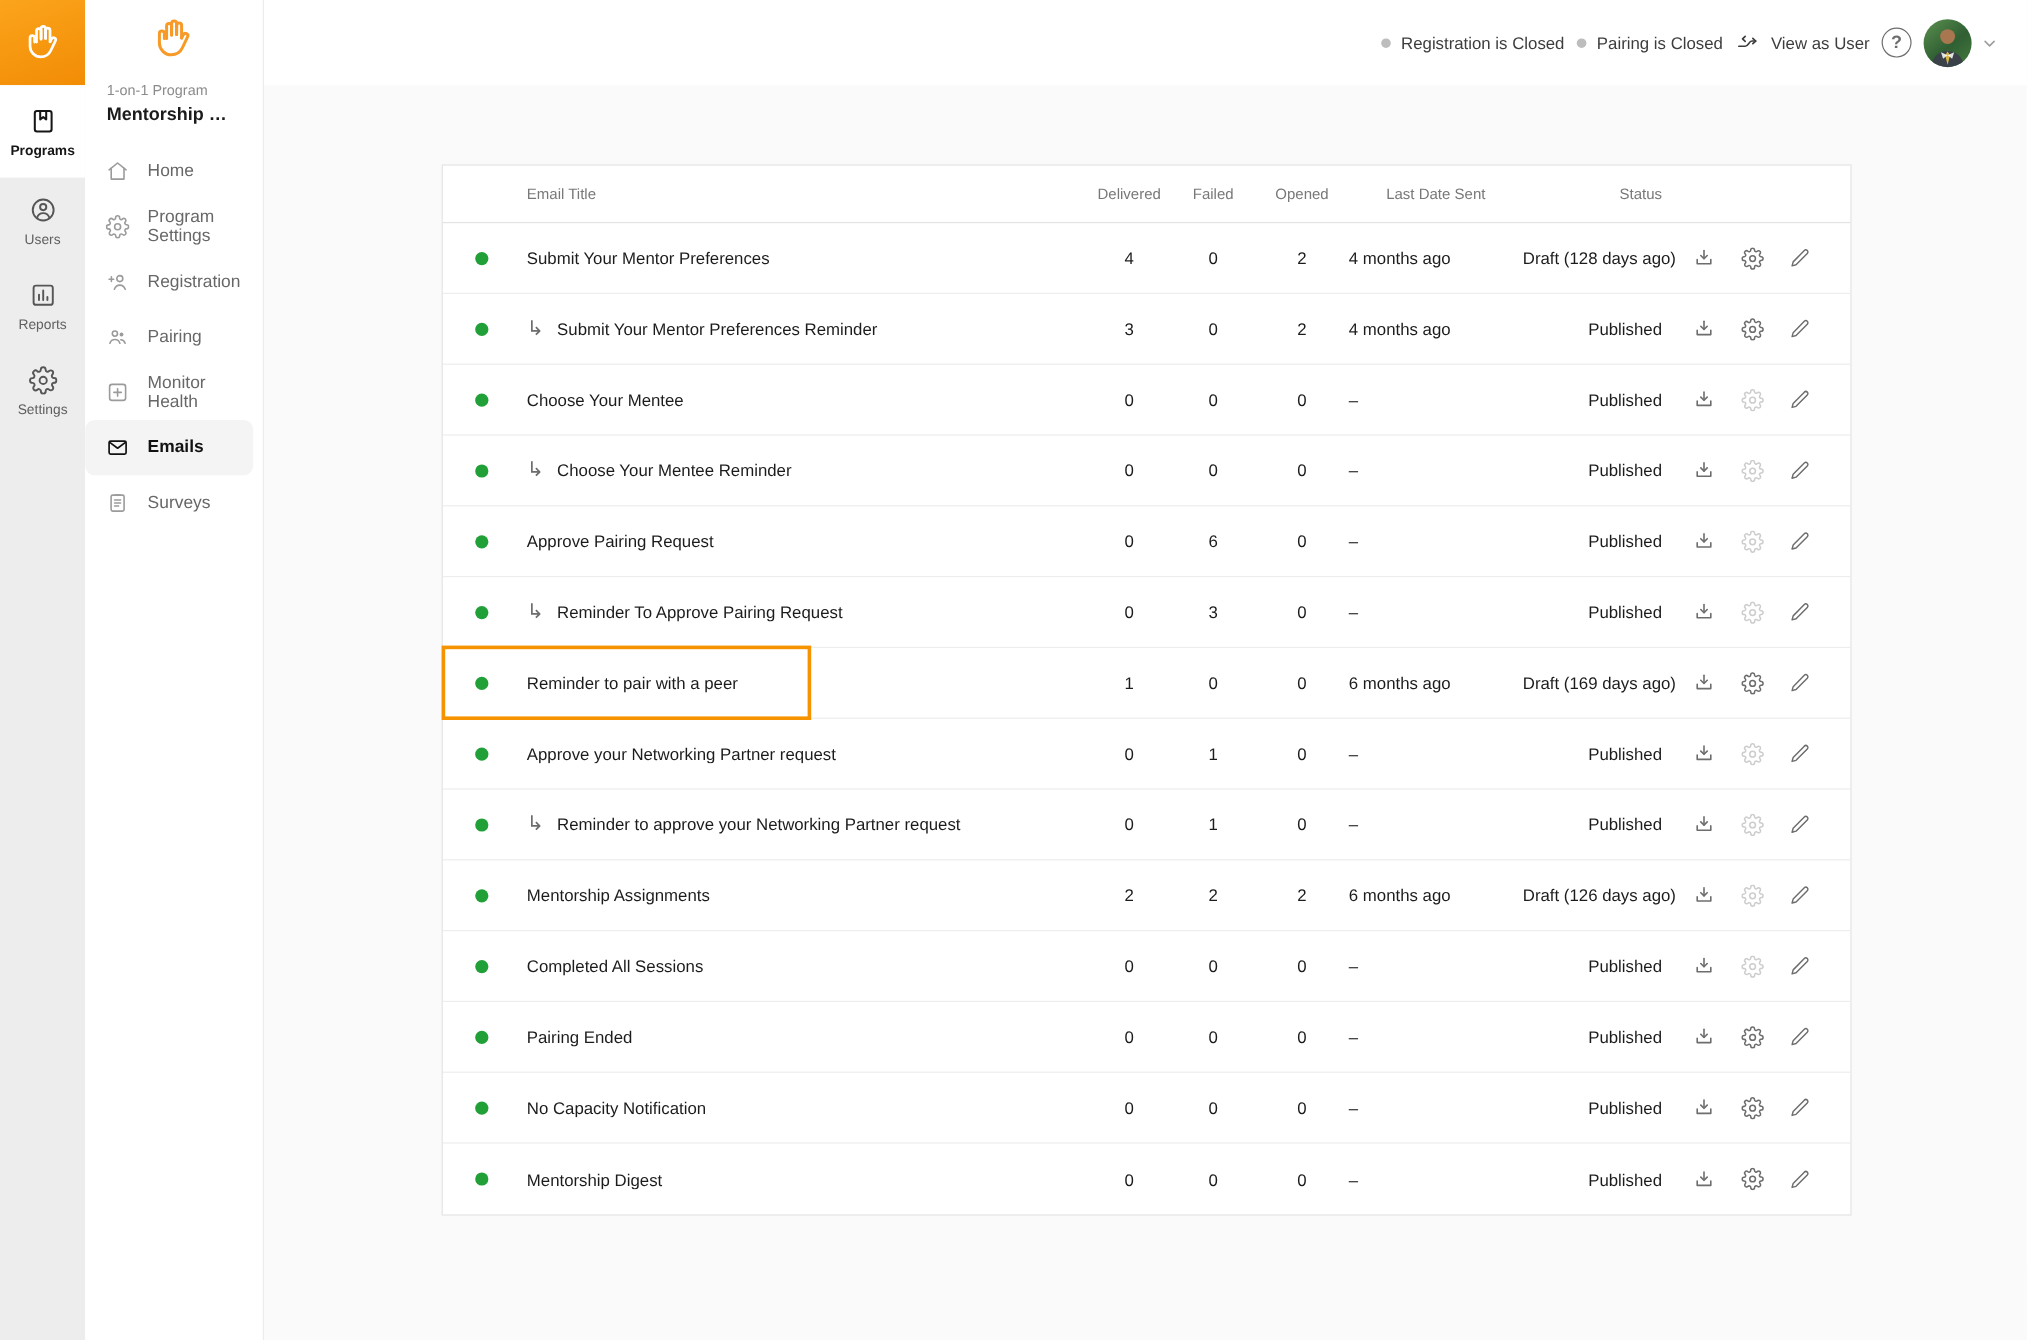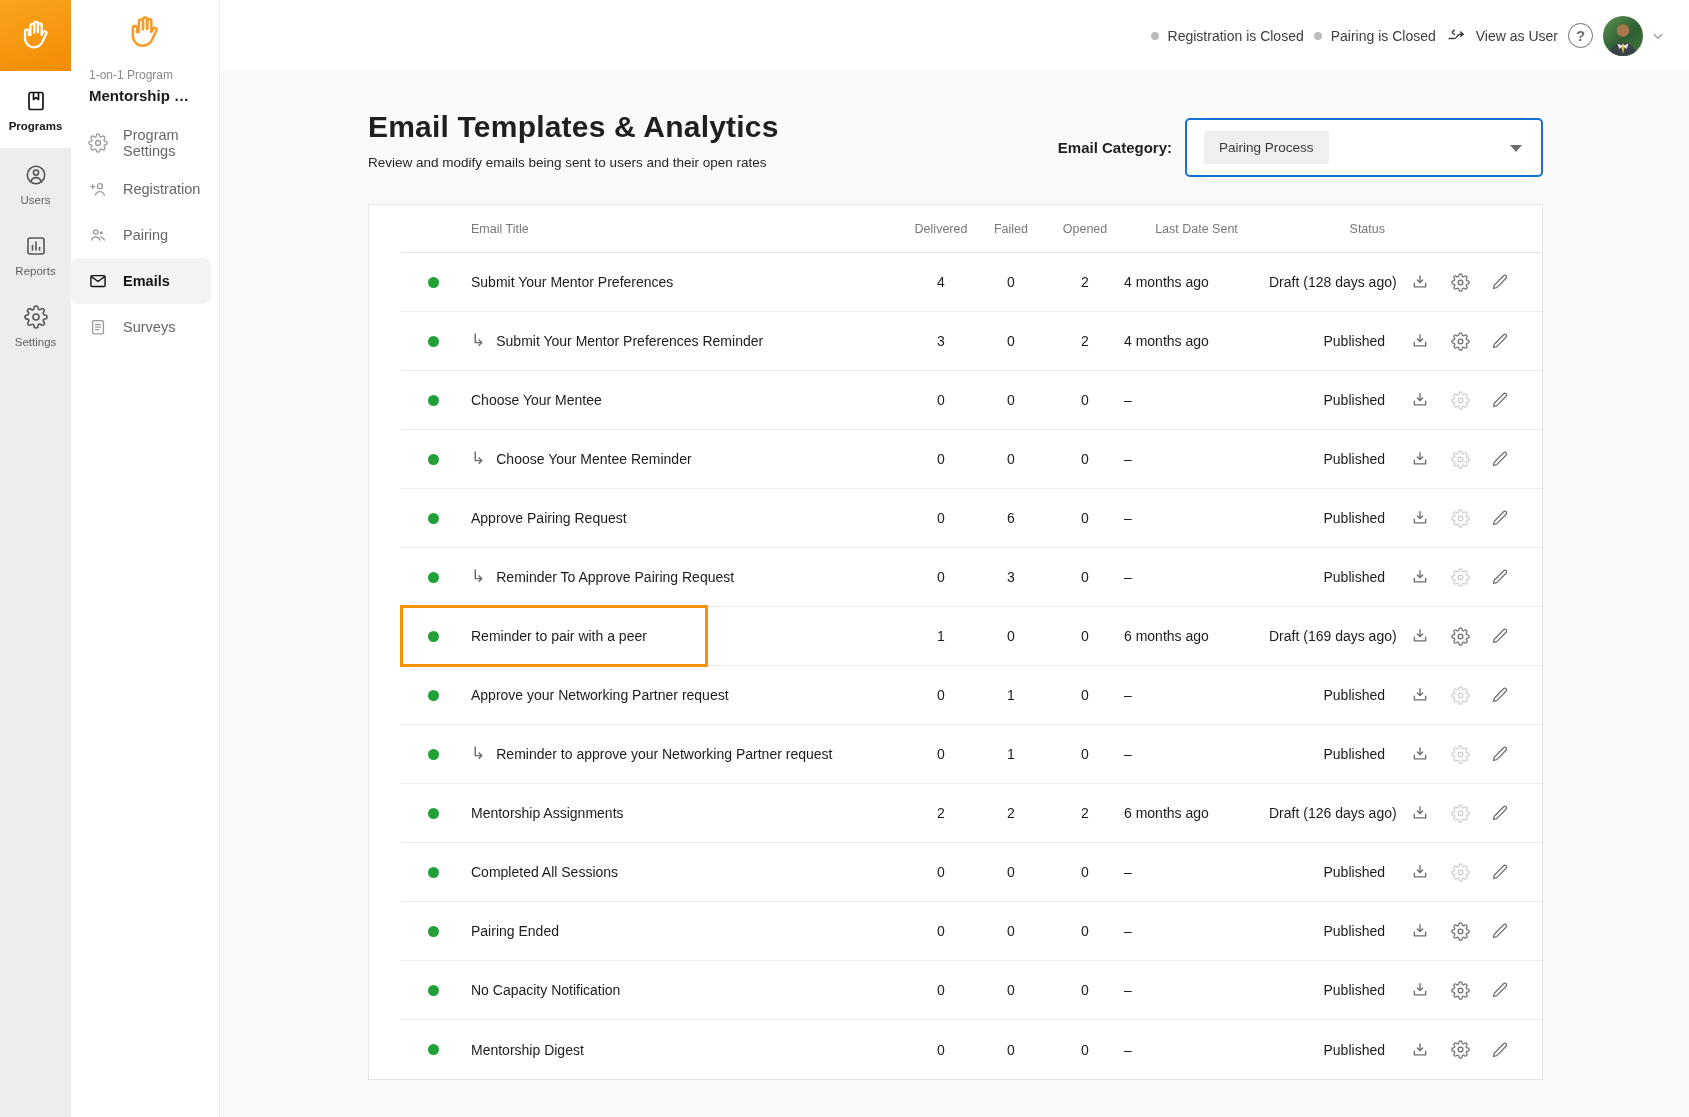--- a/index.html
+++ b/index.html
@@ -81,21 +81,21 @@
     position:relative; cursor:pointer;
   }
   .select-chip { background:#efefef; border-radius:3px; padding:9px 15px; font-size:13.5px; color:#3a3a3a; }
   .select-caret {
     position:absolute; right:19px; top:50%; margin-top:-3px;
     width:0; height:0; border-left:6px solid transparent; border-right:6px solid transparent;
     border-top:7px solid #6d6d6d;
   }
 
   
-  .table { margin-top:27px; background:#fff; border:1px solid #e3e3e3;padding-left:32px; }
+  .table { margin-top:27px; background:#fff; border:1px solid #e3e3e3; }
   .tgrid { display:grid; grid-template-columns:64px 1fr 70px 70px 78px 145px 132px 141px; align-items:center; }
   .thead { height:48px; border-bottom:1px solid #e3e3e3; color:#787878; font-size:12.5px; }
   .th-title { padding-left:6px; }
   .th-num { text-align:center; }
   .th-status { text-align:right; padding-right:16px; }
   .row { height:59px; border-bottom:1px solid #ededed; position:relative; font-size:14px; color:#1c1c1c; }
   .row:last-child { border-bottom:none; }
   .dot-cell { display:flex; justify-content:center; }
   .green-dot { width:11px; height:11px; border-radius:50%; background:#21A038; }
   .title-cell { display:flex; align-items:flex-end; gap:11px; padding-left:6px; overflow:hidden; }
@@ -239,40 +239,56 @@
       </svg>
   </div>
   <div class="program-block">
     <div class="program-type">1-on-1 Program</div>
     <div class="program-name">Mentorship Winter S...</div>
   </div>
   <nav class="nav">
     <div class="nav-item">
       <span class="nic">
           <svg width="20" height="20" viewBox="0 0 24 24">
+            <use href="#i-home"></use>
+          </svg>
+        </span>
+      <span>Home</span>
+    </div>
+    <div class="nav-item">
+      <span class="nic">
+          <svg width="20" height="20" viewBox="0 0 24 24">
             <use href="#i-gear"></use>
           </svg>
         </span>
       <span>Program Settings</span>
     </div>
     <div class="nav-item">
       <span class="nic">
           <svg width="20" height="20" viewBox="0 0 24 24">
             <use href="#i-person-add"></use>
           </svg>
         </span>
       <span>Registration</span>
     </div>
     <div class="nav-item">
       <span class="nic">
           <svg width="20" height="20" viewBox="0 0 24 24">
             <use href="#i-people"></use>
           </svg>
         </span>
       <span>Pairing</span>
+    </div>
+    <div class="nav-item">
+      <span class="nic">
+          <svg width="20" height="20" viewBox="0 0 24 24">
+            <use href="#i-health-plus"></use>
+          </svg>
+        </span>
+      <span>Monitor Health</span>
     </div>
     <div class="nav-item active">
       <span class="nic">
           <svg width="20" height="20" viewBox="0 0 24 24">
             <use href="#i-envelope"></use>
           </svg>
         </span>
       <span>Emails</span>
     </div>
     <div class="nav-item">
@@ -320,33 +336,20 @@
       </span>
       <span class="chev">
           <svg width="18" height="18" viewBox="0 0 24 24">
             <use href="#i-chevron-down"></use>
           </svg>
         </span>
     </div>
   </div>
 
   <div class="content">
-    <div class="content-head">
-      <div>
-        <h1 class="page-title">Email Templates &amp; Analytics</h1>
-        <div class="page-sub">Review and modify emails being sent to users and their open rates</div>
-      </div>
-      <div class="category">
-        <span class="category-label">Email Category:</span>
-        <div class="select">
-          <span class="select-chip">Pairing Process</span>
-          <span class="select-caret"></span>
-        </div>
-      </div>
-    </div>
 
     <div class="table">
       <div class="tgrid thead">
         <div></div>
         <div class="th-title">Email Title</div>
         <div class="th-num">Delivered</div>
         <div class="th-num">Failed</div>
         <div class="th-num">Opened</div>
         <div class="th-num">Last Date Sent</div>
         <div class="th-status">Status</div>

